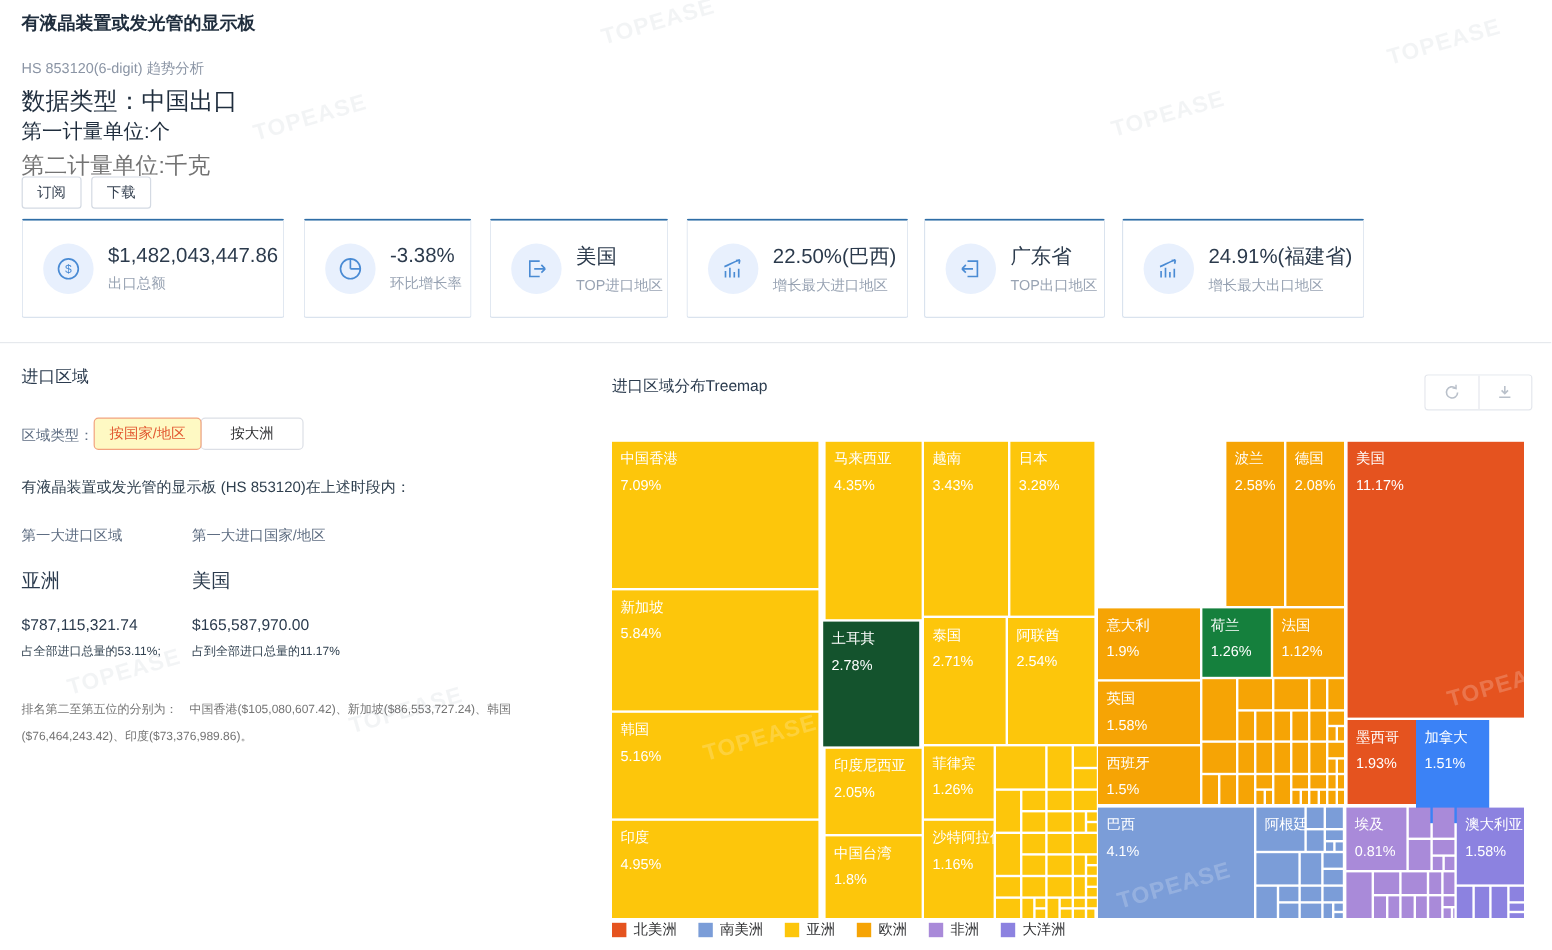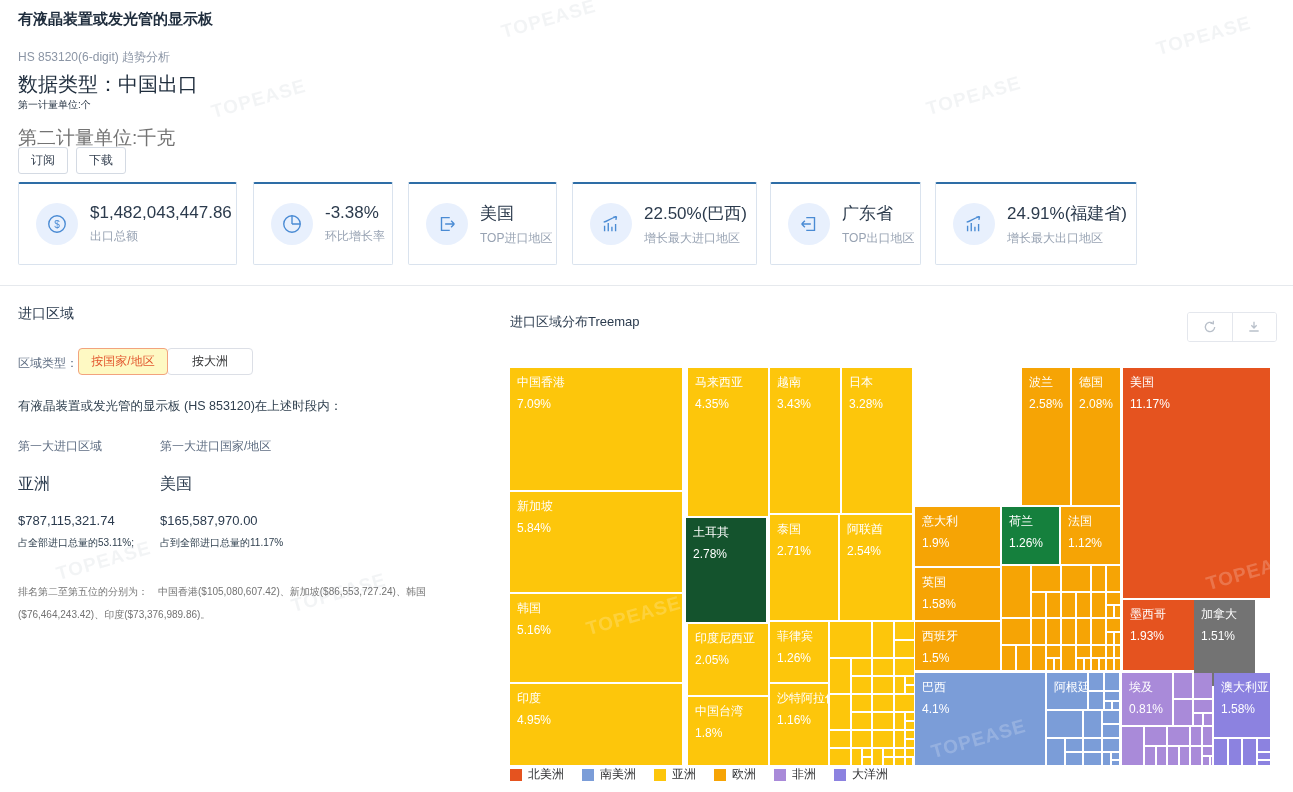--- a/index.html
+++ b/index.html
@@ -3,21 +3,21 @@
 <meta charset="utf-8">
 <style>
   html,body{margin:0;padding:0;background:#fff;}
   #page{position:relative;width:1293px;height:792px;background:#fff;overflow:hidden;
         font-family:"Liberation Sans","DejaVu Sans",sans-serif;color:#2b3b4e;}
   .abs{position:absolute;}
   
   .page-title{left:18px;top:10px;font-size:15px;font-weight:bold;color:#1f2d3d;}
   .hs-line{left:18px;top:49px;font-size:12px;color:#8b95a5;}
   .data-type{left:18px;top:71px;font-size:20px;color:#1f2d3d;}
-  .unit1{left:18px;top:98px;font-size:10px;color:#1f2d3d;}
+  .unit1{left:18px;top:98px;font-size:17px;color:#1f2d3d;}
   .unit2{left:18px;top:125px;font-size:19px;color:#737373;}
   .hbtn{position:absolute;top:147px;width:48px;height:25px;border:1px solid #d4dae3;border-radius:3px;
         background:#fff;font-size:12px;color:#333f4f;display:flex;align-items:center;justify-content:center;cursor:pointer;}
   
   .card{position:absolute;top:182px;height:83px;border:1px solid #dae3ee;border-top:2px solid #2e6da6;
         border-radius:2px;background:#fff;display:flex;align-items:center;padding-left:17px;box-sizing:border-box;}
   .card .cicon{width:42px;height:42px;border-radius:50%;background:#e8f0fd;display:flex;align-items:center;justify-content:center;flex:0 0 42px;}
   .card .ctxt{margin-left:12px;}
   .card .cval{font-size:17px;color:#2b3a4c;white-space:nowrap;}
   .card .clab{font-size:12px;color:#98a3b3;margin-top:5px;white-space:nowrap;}
@@ -261,21 +261,21 @@
         <span class="tm-pct">1.12%</span>
       </div>
       <div class="tm-cell" style="left: 613px; top: 0px; width: 147px; height: 230px; background: rgb(229, 83, 31);">
         <span class="tm-name">美国</span>
         <span class="tm-pct">11.17%</span>
       </div>
       <div class="tm-cell" style="left: 613px; top: 232px; width: 84px; height: 70px; background: rgb(229, 83, 31);">
         <span class="tm-name">墨西哥</span>
         <span class="tm-pct">1.93%</span>
       </div>
-      <div class="tm-cell" style="left: 684px; top: 232px; width: 61px; height: 86px; background: #737373;">
+      <div class="tm-cell" style="left: 670px; top: 232px; width: 61px; height: 86px; background: #3b82f6;">
         <span class="tm-name">加拿大</span>
         <span class="tm-pct">1.51%</span>
       </div>
       <div class="tm-cell" style="left: 405px; top: 305px; width: 130px; height: 92px; background: rgb(123, 157, 216);">
         <span class="tm-name">巴西</span>
         <span class="tm-pct">4.1%</span>
       </div>
       <div class="tm-cell" style="left: 537px; top: 305px; width: 40px; height: 36px; background: rgb(123, 157, 216);">
         <span class="tm-name">阿根廷</span>
       </div>

